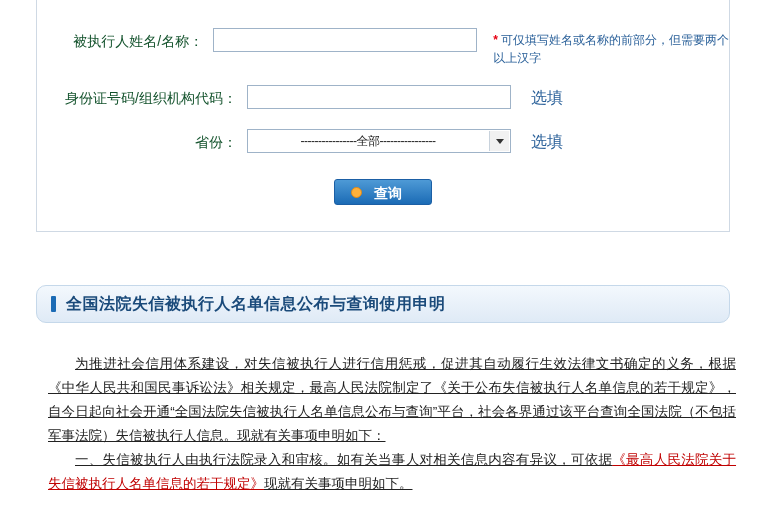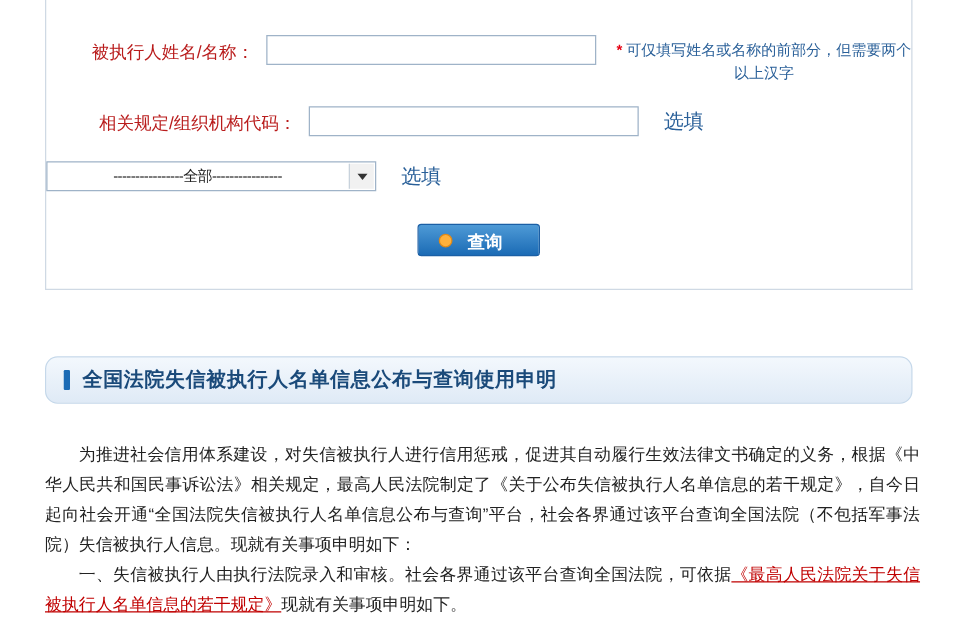--- a/index.html
+++ b/index.html
@@ -43,21 +43,21 @@
     display: flex;
     align-items: flex-start;
     margin-bottom: 18px;
   }
 
   .form-label {
     width: 210px;
     text-align: right;
     padding-right: 10px;
     font-size: 14px;
-    color: #b91c1c;
+    color: #14532d;
     line-height: 26px;
     white-space: nowrap;
     box-sizing: border-box;
   }
 
   .form-field {
     width: 268px;
     text-decoration: underline;
   }
 
@@ -115,21 +115,20 @@
     border-right: 4px solid transparent;
     border-top: 5px solid #333333;
   }
 
   .hint {
     margin-left: 16px;
     font-size: 12px;
     color: #2a6099;
     line-height: 18px;
     padding-top: 3px;
-    text-align: center;
   }
   .hint .req-star {
     color: #e60012;
     font-weight: bold;
     margin-right: 3px;
   }
   .hint-optional {
     margin-left: 16px;
     font-size: 16px;
     color: #2a6099;
@@ -204,23 +203,24 @@
   .body-text {
     position: absolute;
     left: 36px;
     top: 352px;
     width: 700px;
     font-size: 13.5px;
     line-height: 24px;
     color: #222222;
   }
   .body-text p {
-    margin: 0 0 0 0;
+    margin: 0 0 0 12px;
     text-indent: 2em;
     text-align: justify;
+    text-decoration: underline;
   }
   .body-text p + p {
     margin-top: 0;
   }
   .link-red {
     color: #c00000;
     text-decoration: underline;
     cursor: pointer;
   }
 </style>
@@ -236,28 +236,29 @@
         <div class="form-label">被执行人姓名/名称：</div>
         <div class="form-field">
           <input class="text-input" type="text" value="" style="">
         </div>
         <div class="hint">
           <span class="req-star">*</span><span>可仅填写姓名或名称的前部分，但需要两个以上汉字</span>
         </div>
       </div>
 
       <div class="form-row">
-        <div class="form-label">相关规定/组织机构代码：</div>
+        <div class="form-label">身份证号码/组织机构代码：</div>
         <div class="form-field">
           <input class="text-input" type="text" value="" style="">
         </div>
         <div class="hint-optional">选填</div>
       </div>
 
       <div class="form-row">
+        <div class="form-label">省份：</div>
         <div class="form-field">
           <div class="select-wrap">
             <div class="select-text">----------------全部----------------</div>
             <div class="select-arrow">
                 <span class="caret"></span>
               </div>
           </div>
         </div>
         <div class="hint-optional">选填</div>
       </div>
@@ -272,16 +273,16 @@
     </div>
   </div>
 
   <div class="section-header">
     <span class="bar-icon"></span>
     <span class="title">全国法院失信被执行人名单信息公布与查询使用申明</span>
   </div>
 
   <div class="body-text">
     <p>为推进社会信用体系建设，对失信被执行人进行信用惩戒，促进其自动履行生效法律文书确定的义务，根据《中华人民共和国民事诉讼法》相关规定，最高人民法院制定了《关于公布失信被执行人名单信息的若干规定》，自今日起向社会开通“全国法院失信被执行人名单信息公布与查询”平台，社会各界通过该平台查询全国法院（不包括军事法院）失信被执行人信息。现就有关事项申明如下：</p>
-    <p><span>一、失信被执行人由执行法院录入和审核。社会各界通过该平台查询全国法院，可依据</span><span class="link-red">《最高人民法院关于失信被执行人名单信息的若干规定》</span><span>现就有关事项申明如下。</span></p>
+    <p><span>一、失信被执行人由执行法院录入和审核。如有关当事人对相关信息内容有异议，可依据</span><span class="link-red">《最高人民法院关于失信被执行人名单信息的若干规定》</span><span>现就有关事项申明如下。</span></p>
   </div>
 
 </div>
 
 </body></html>

